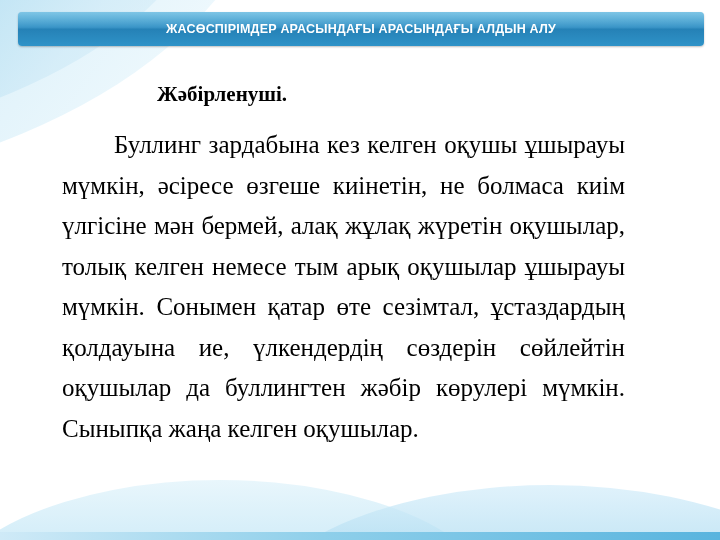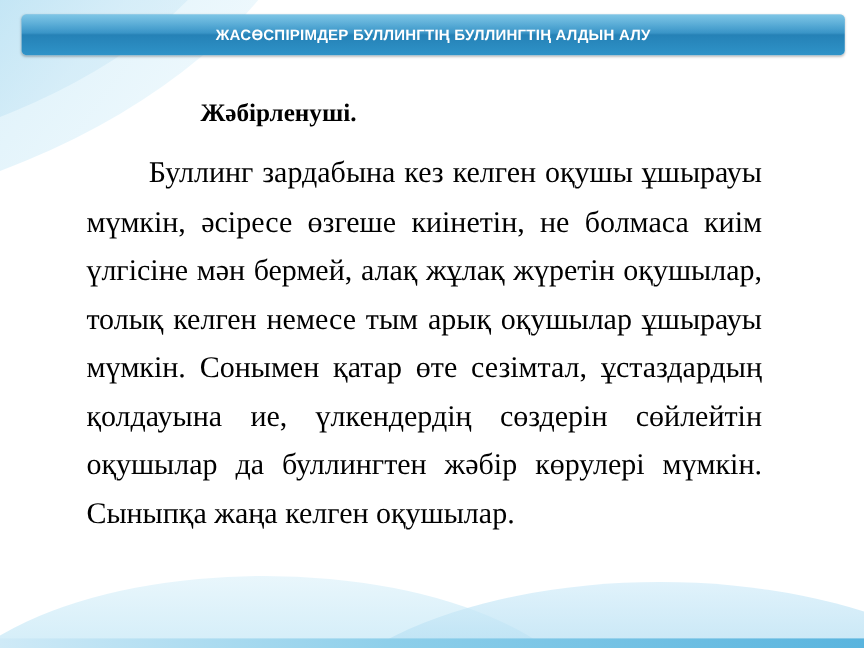--- a/index.html
+++ b/index.html
@@ -77,21 +77,21 @@
     font-weight: bold;
     letter-spacing: 0.2px;
     text-align: center;
     padding: 0 14px;
     white-space: nowrap;
   }
 
   
   .content {
     position: absolute;
-    left: 72px;
+    left: 62px;
     top: 82px;
     width: 600px;
   }
   .heading {
     font-family: "Liberation Serif", serif;
     font-size: 21px;
     font-weight: bold;
     color: #000000;
     margin: 0 0 18px 95px;
   }
@@ -147,21 +147,21 @@
 </style>
 </head>
 <body>
 
 <div class="slide">
 
   <div class="swoosh-top"></div>
   <div class="swoosh-top2"></div>
 
   <div class="title-bar">
-    <div class="title-text">ЖАСӨСПІРІМДЕР БУЛЛИНГТІҢ БУЛЛИНГТІҢ АЛДЫН АЛУ</div>
+    <div class="title-text">ЖАСӨСПІРІМДЕР АРАСЫНДАҒЫ АРАСЫНДАҒЫ АЛДЫН АЛУ</div>
   </div>
 
   <div class="content">
     <h2 class="heading">Жәбірленуші.</h2>
     <p class="paragraph">Буллинг зардабына кез келген оқушы ұшырауы мүмкін, әсіресе өзгеше киінетін, не болмаса киім үлгісіне мән бермей, алақ жұлақ жүретін оқушылар, толық келген немесе тым арық оқушылар ұшырауы мүмкін. Сонымен қатар өте сезімтал, ұстаздардың қолдауына ие, үлкендердің сөздерін сөйлейтін оқушылар да буллингтен жәбір көрулері мүмкін. Сыныпқа жаңа келген оқушылар.</p>
   </div>
 
   <div class="bottom-band">
     <div class="bottom-curve-a"></div>
     <div class="bottom-curve-b"></div>

